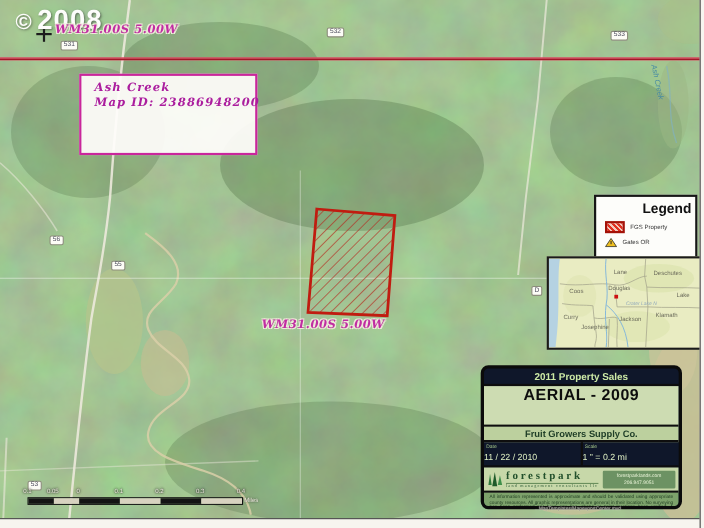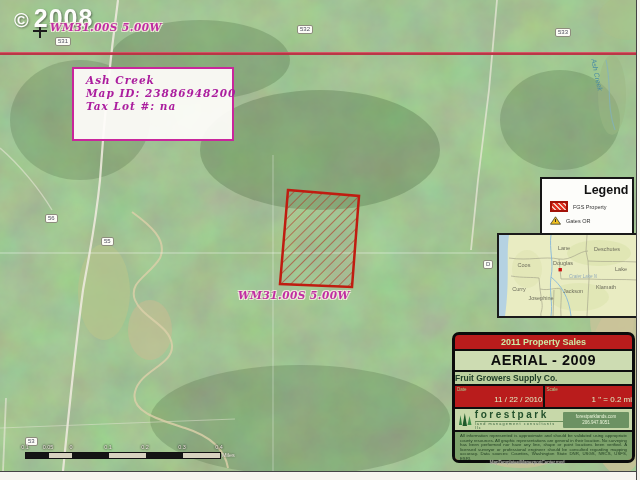--- a/index.html
+++ b/index.html
@@ -40,35 +40,35 @@
 
   
   .inset{position:absolute;left:497px;top:233px;width:139px;height:81px;box-sizing:content-box;
          border:2px solid #1a1a1a;background:#e9ecc2;overflow:hidden;}
   .inset .cname{position:absolute;transform:translate(-50%,-50%);font-size:5.5px;color:#6d6d5c;
                 white-space:nowrap;}
   .inset .wmk{position:absolute;transform:translate(-50%,-50%);font-size:4.5px;font-style:italic;
               color:#93abbb;white-space:nowrap;}
 
   
-  .panel{position:absolute;left:452px;top:332px;width:183px;height:131px;box-sizing:border-box;
-         background:#b91c1c;border:3px solid #0b0b0b;border-radius:7px;overflow:hidden;}
+  .panel{position:absolute;left:437px;top:332px;width:183px;height:131px;box-sizing:border-box;
+         background:#0f172a;border:3px solid #0b0b0b;border-radius:7px;overflow:hidden;}
   .prow{box-sizing:border-box;border-bottom:2px solid #0e0e0e;}
   .r1{height:16px;line-height:14px;text-align:center;font-size:9px;font-weight:bold;color:#cdeaa6;}
-  .r2{height:21px;line-height:19px;text-align:center;font-size:14.5px;font-weight:bold;
+  .r2{height:37px;line-height:19px;text-align:center;font-size:14.5px;font-weight:bold;
       color:#0d0d0d;background:#cddcb2;letter-spacing:.5px;}
-  .r3{height:14px;line-height:12px;text-align:left;font-size:8.5px;font-weight:bold;
+  .r3{height:14px;line-height:12px;text-align:center;font-size:8.5px;font-weight:bold;
       color:#203f28;background:#bcd09e;}
   .r4{height:23px;display:flex;}
-  .cell{flex:1;position:relative;text-align:right;}
+  .cell{flex:1;position:relative;text-align:left;}
   .cell.first{border-right:2px solid #0e0e0e;}
   .cell .clabel{position:absolute;left:2px;top:1px;font-size:4.5px;color:#a8c98c;}
   .cell .cvalue{display:block;padding-top:9px;font-size:8px;color:#dff0c4;}
   .r5{height:23px;background:#c7d8a9;display:flex;align-items:center;padding:0 3px;box-sizing:border-box;}
-  .logo{flex:1;display:flex;align-items:center;gap:2px;}
+  .logo{flex:1;display:flex;align-items:center;gap:2px;font-family:Liberation Serif, serif;}
   .logo .lt{display:flex;flex-direction:column;}
   .logo .lname{font-size:10px;font-weight:bold;color:#23512c;letter-spacing:2.5px;line-height:10px;}
   .logo .ltag{font-size:3.8px;letter-spacing:1.1px;color:#2f5c38;border-top:1px solid #6a8f5d;margin-top:1px;}
   .contact{width:62px;background:#6c9263;color:#ecf6da;font-size:4.5px;line-height:6px;
            text-align:center;padding:2px;border-radius:1px;}
   .r6{border-bottom:none;background:#7da26b;color:#1f3c20;font-size:4.3px;line-height:4.5px;
       padding:2px 5px;text-align:justify;}
 
   
   .scalebar{position:absolute;left:22px;top:444px;width:215px;height:16px;}
@@ -158,21 +158,20 @@
   <div class="chip" style="left:297px;top:25px;">532</div>
   <div class="chip" style="left:555px;top:28px;">533</div>
   <div class="chip" style="left:45px;top:214px;">56</div>
   <div class="chip" style="left:101px;top:237px;">55</div>
   <div class="chip" style="left:25px;top:437px;">53</div>
   <div class="chip" style="left:483px;top:260px;">D</div>
 
   <div class="infobox">
     <div>Ash Creek</div>
     <div>Map ID: 23886948200</div>
-    <div>Tax Lot #: na</div>
   </div>
 
   <div class="legend">
     <div class="ltitle">Legend</div>
     <div class="litem">
       <span class="sw-red"></span>
       <span>FGS Property</span>
     </div>
     <div class="litem">
       <svg width="11" height="9">

